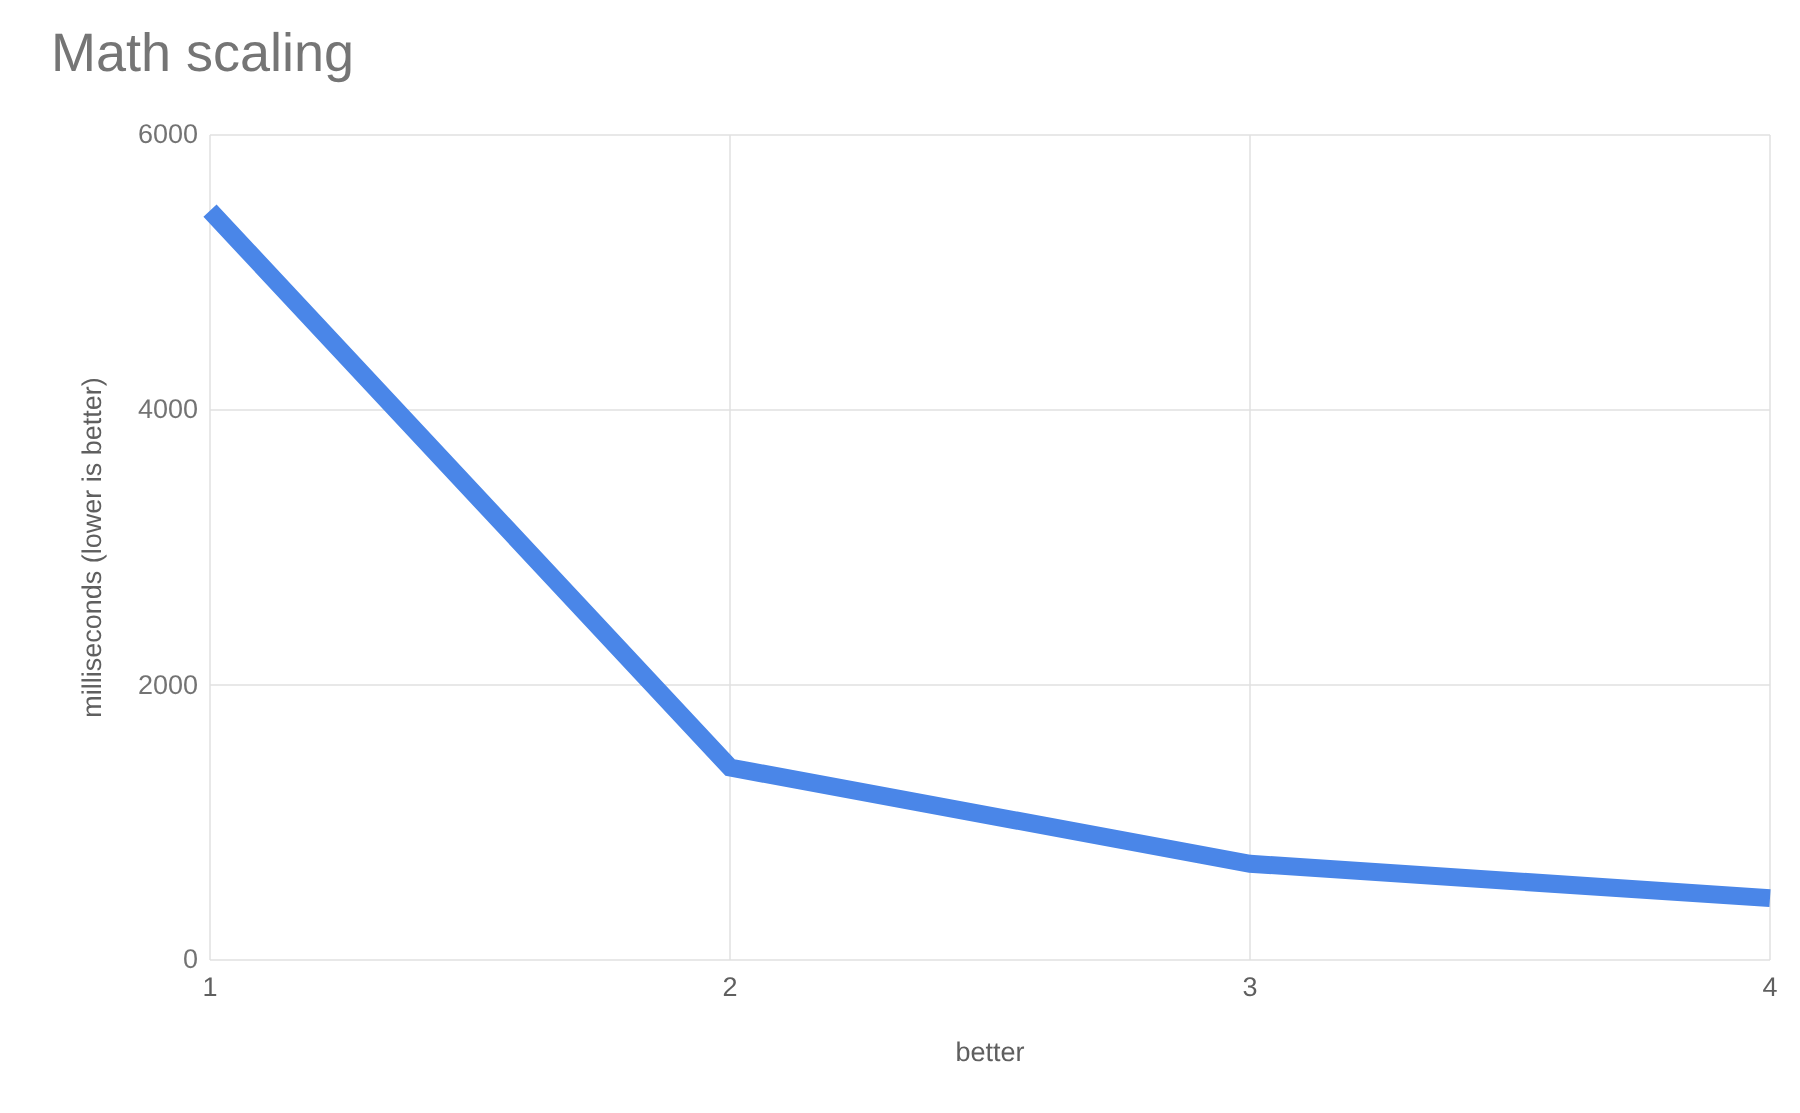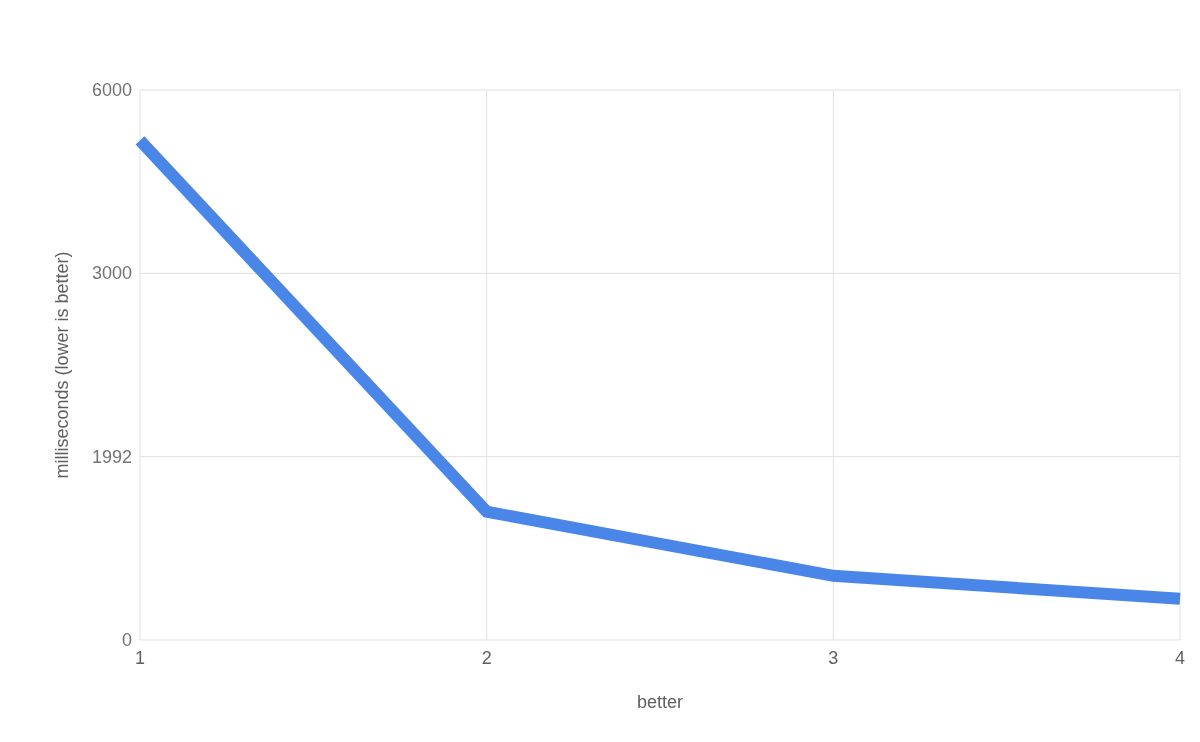--- a/index.html
+++ b/index.html
@@ -81,41 +81,42 @@
     top: 702px;
     transform: translate(-50%, -50%);
     font-size: 18px;
     color: #5f5f5f;
   }
 </style>
 </head>
 <body>
 
 <div class="container">
+  <div class="chart-title">Math scaling</div>
 
   <div class="plot-area">
     <svg viewBox="0 0 1040 550">
       <g id="gridlines">
           <line x1="0" x2="1040" y1="550" y2="550" class="grid-line"></line>
           <line x1="0" x2="1040" y1="366.6666666666667" y2="366.6666666666667" class="grid-line"></line>
           <line x1="0" x2="1040" y1="183.33333333333337" y2="183.33333333333337" class="grid-line"></line>
           <line x1="0" x2="1040" y1="0" y2="0" class="grid-line"></line>
           <line x1="0" x2="0" y1="0" y2="550" class="grid-line"></line>
           <line x1="346.66666666666663" x2="346.66666666666663" y1="0" y2="550" class="grid-line"></line>
           <line x1="693.3333333333333" x2="693.3333333333333" y1="0" y2="550" class="grid-line"></line>
           <line x1="1040" x2="1040" y1="0" y2="550" class="grid-line"></line>
         </g>
       <polyline id="series-line" class="data-line" points="0,50.416666666666686 346.66666666666663,421.66666666666663 693.3333333333333,485.8333333333333 1040,508.75" style="stroke: rgb(74, 134, 232);"></polyline>
     </svg>
   </div>
 
   <div id="y-ticks">
       <div class="y-tick-label" style="top: 640px;">0</div>
-      <div class="y-tick-label" style="top: 456.667px;">1992</div>
-      <div class="y-tick-label" style="top: 273.333px;">3000</div>
+      <div class="y-tick-label" style="top: 456.667px;">2000</div>
+      <div class="y-tick-label" style="top: 273.333px;">4000</div>
       <div class="y-tick-label" style="top: 90px;">6000</div>
     </div>
   <div id="x-ticks">
       <div class="x-tick-label" style="left: 140px;">1</div>
       <div class="x-tick-label" style="left: 486.667px;">2</div>
       <div class="x-tick-label" style="left: 833.333px;">3</div>
       <div class="x-tick-label" style="left: 1180px;">4</div>
     </div>
 
   <div class="y-axis-label">milliseconds (lower is better)</div>

